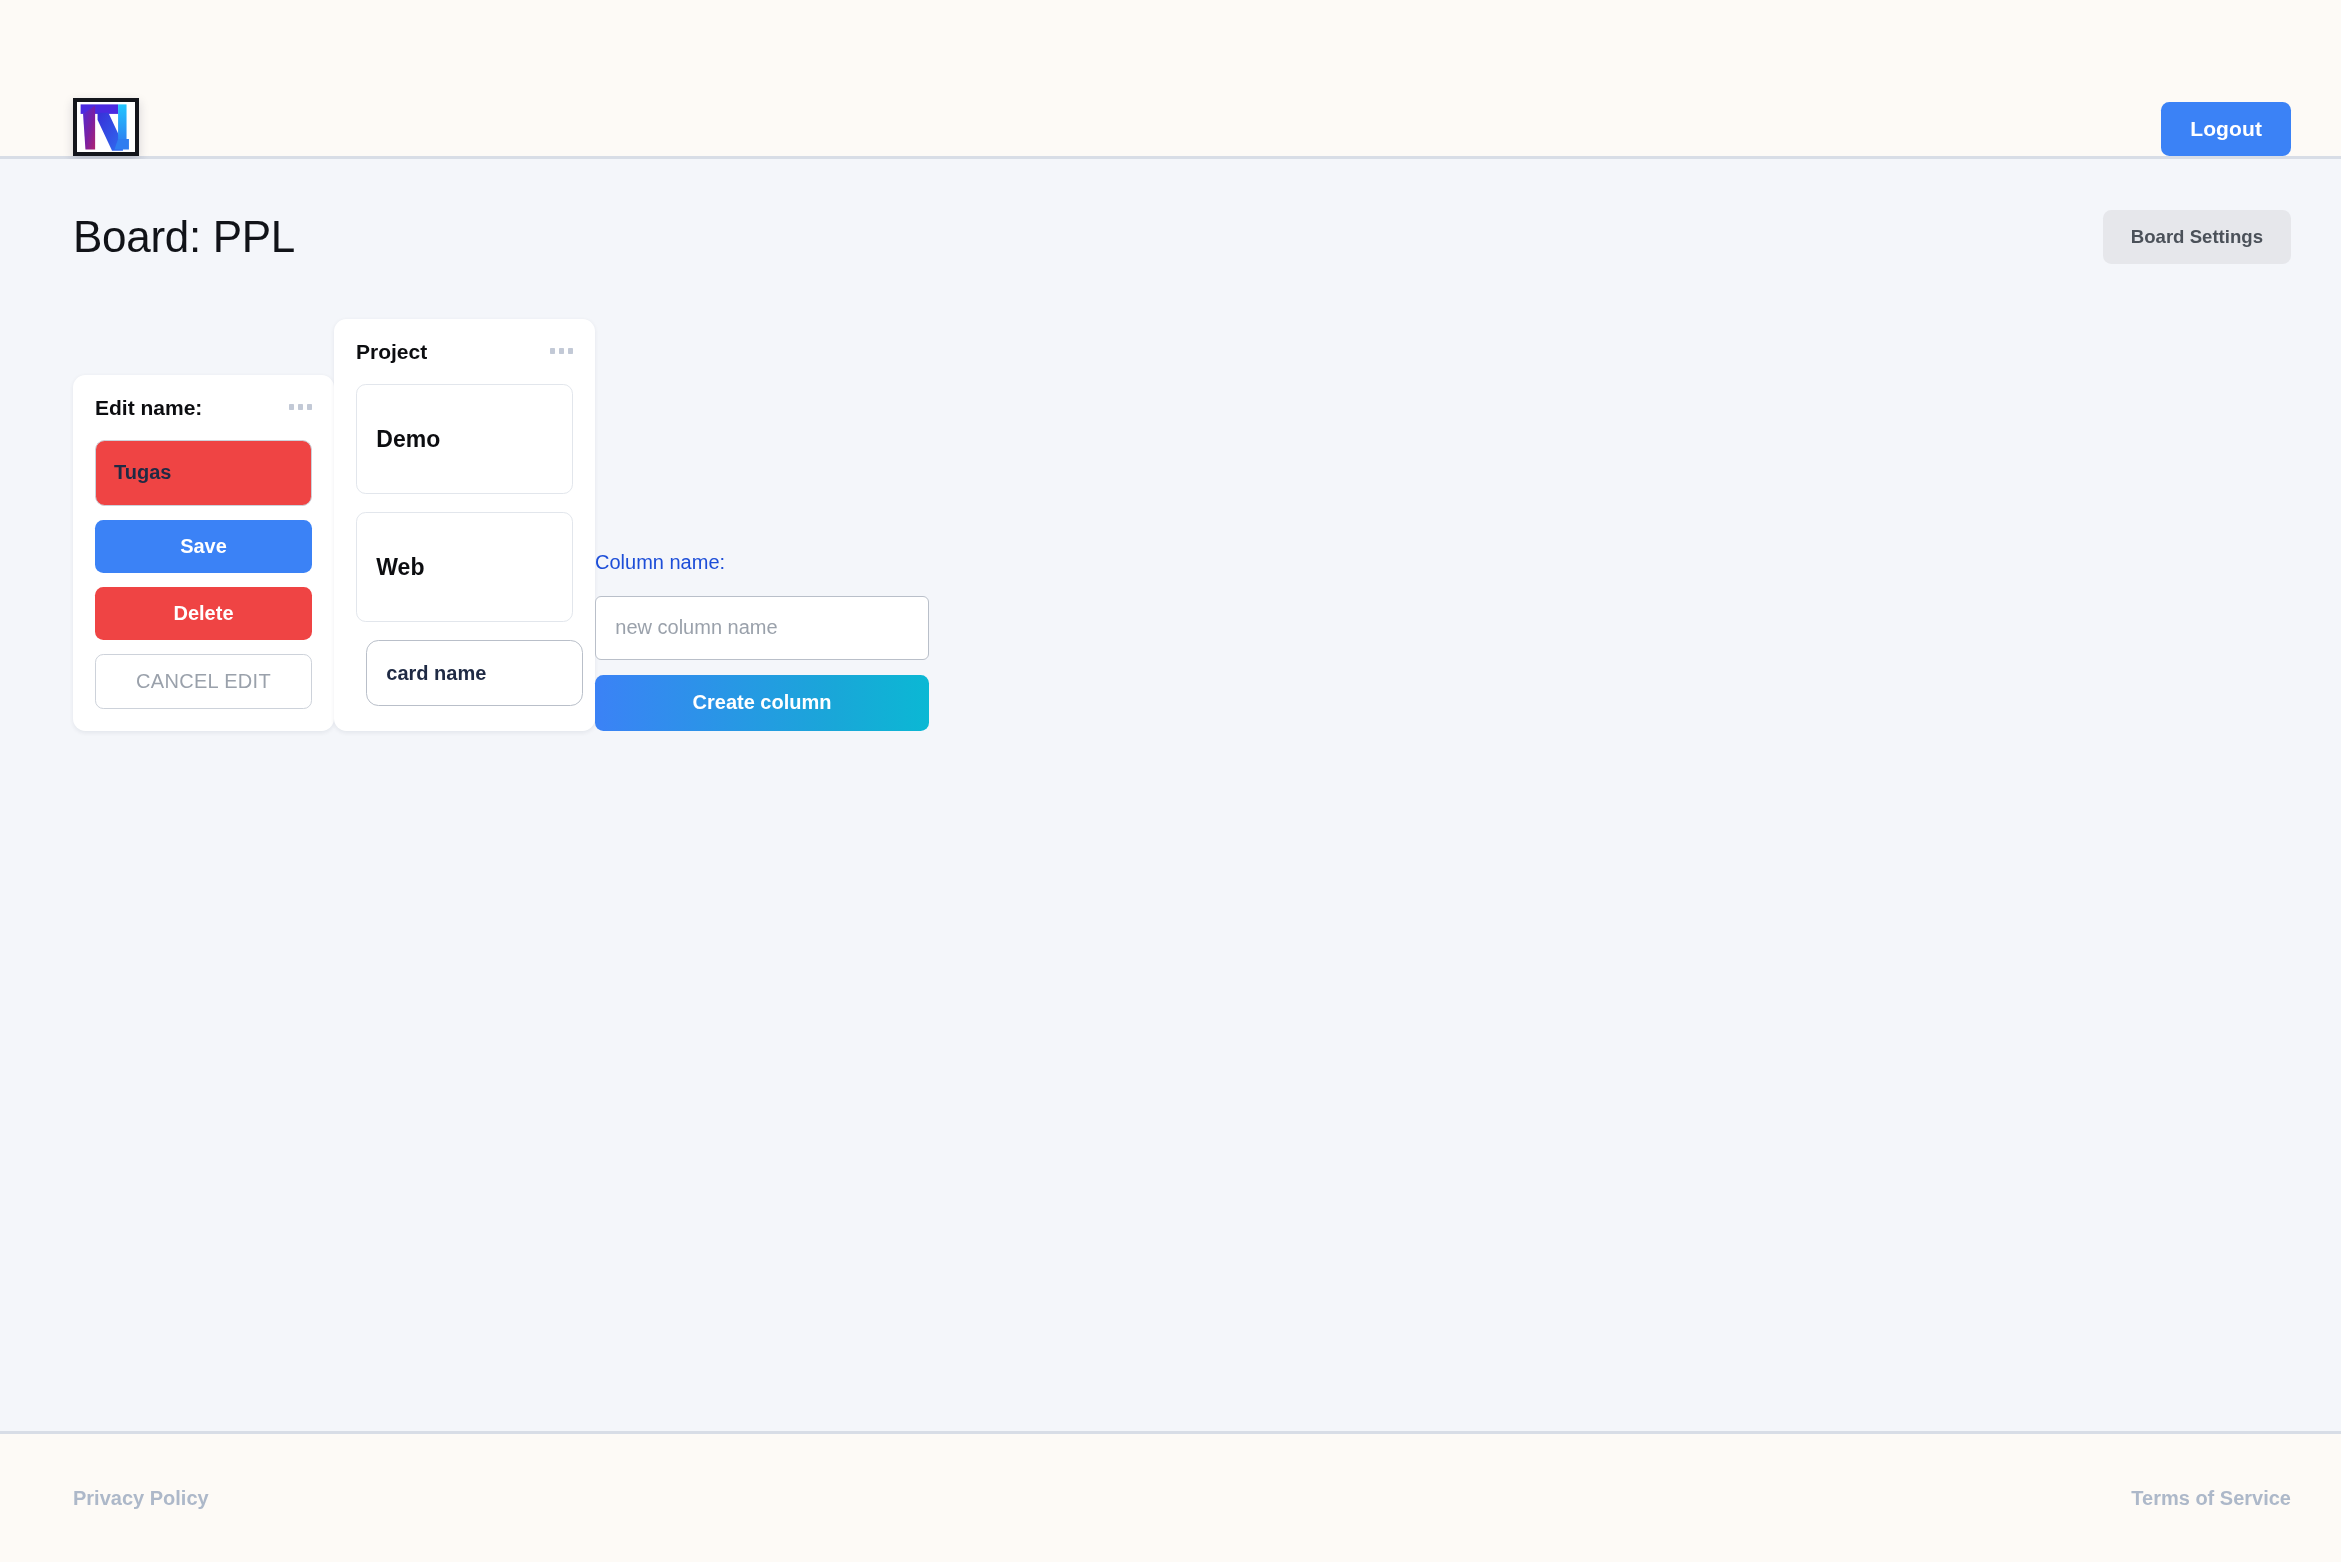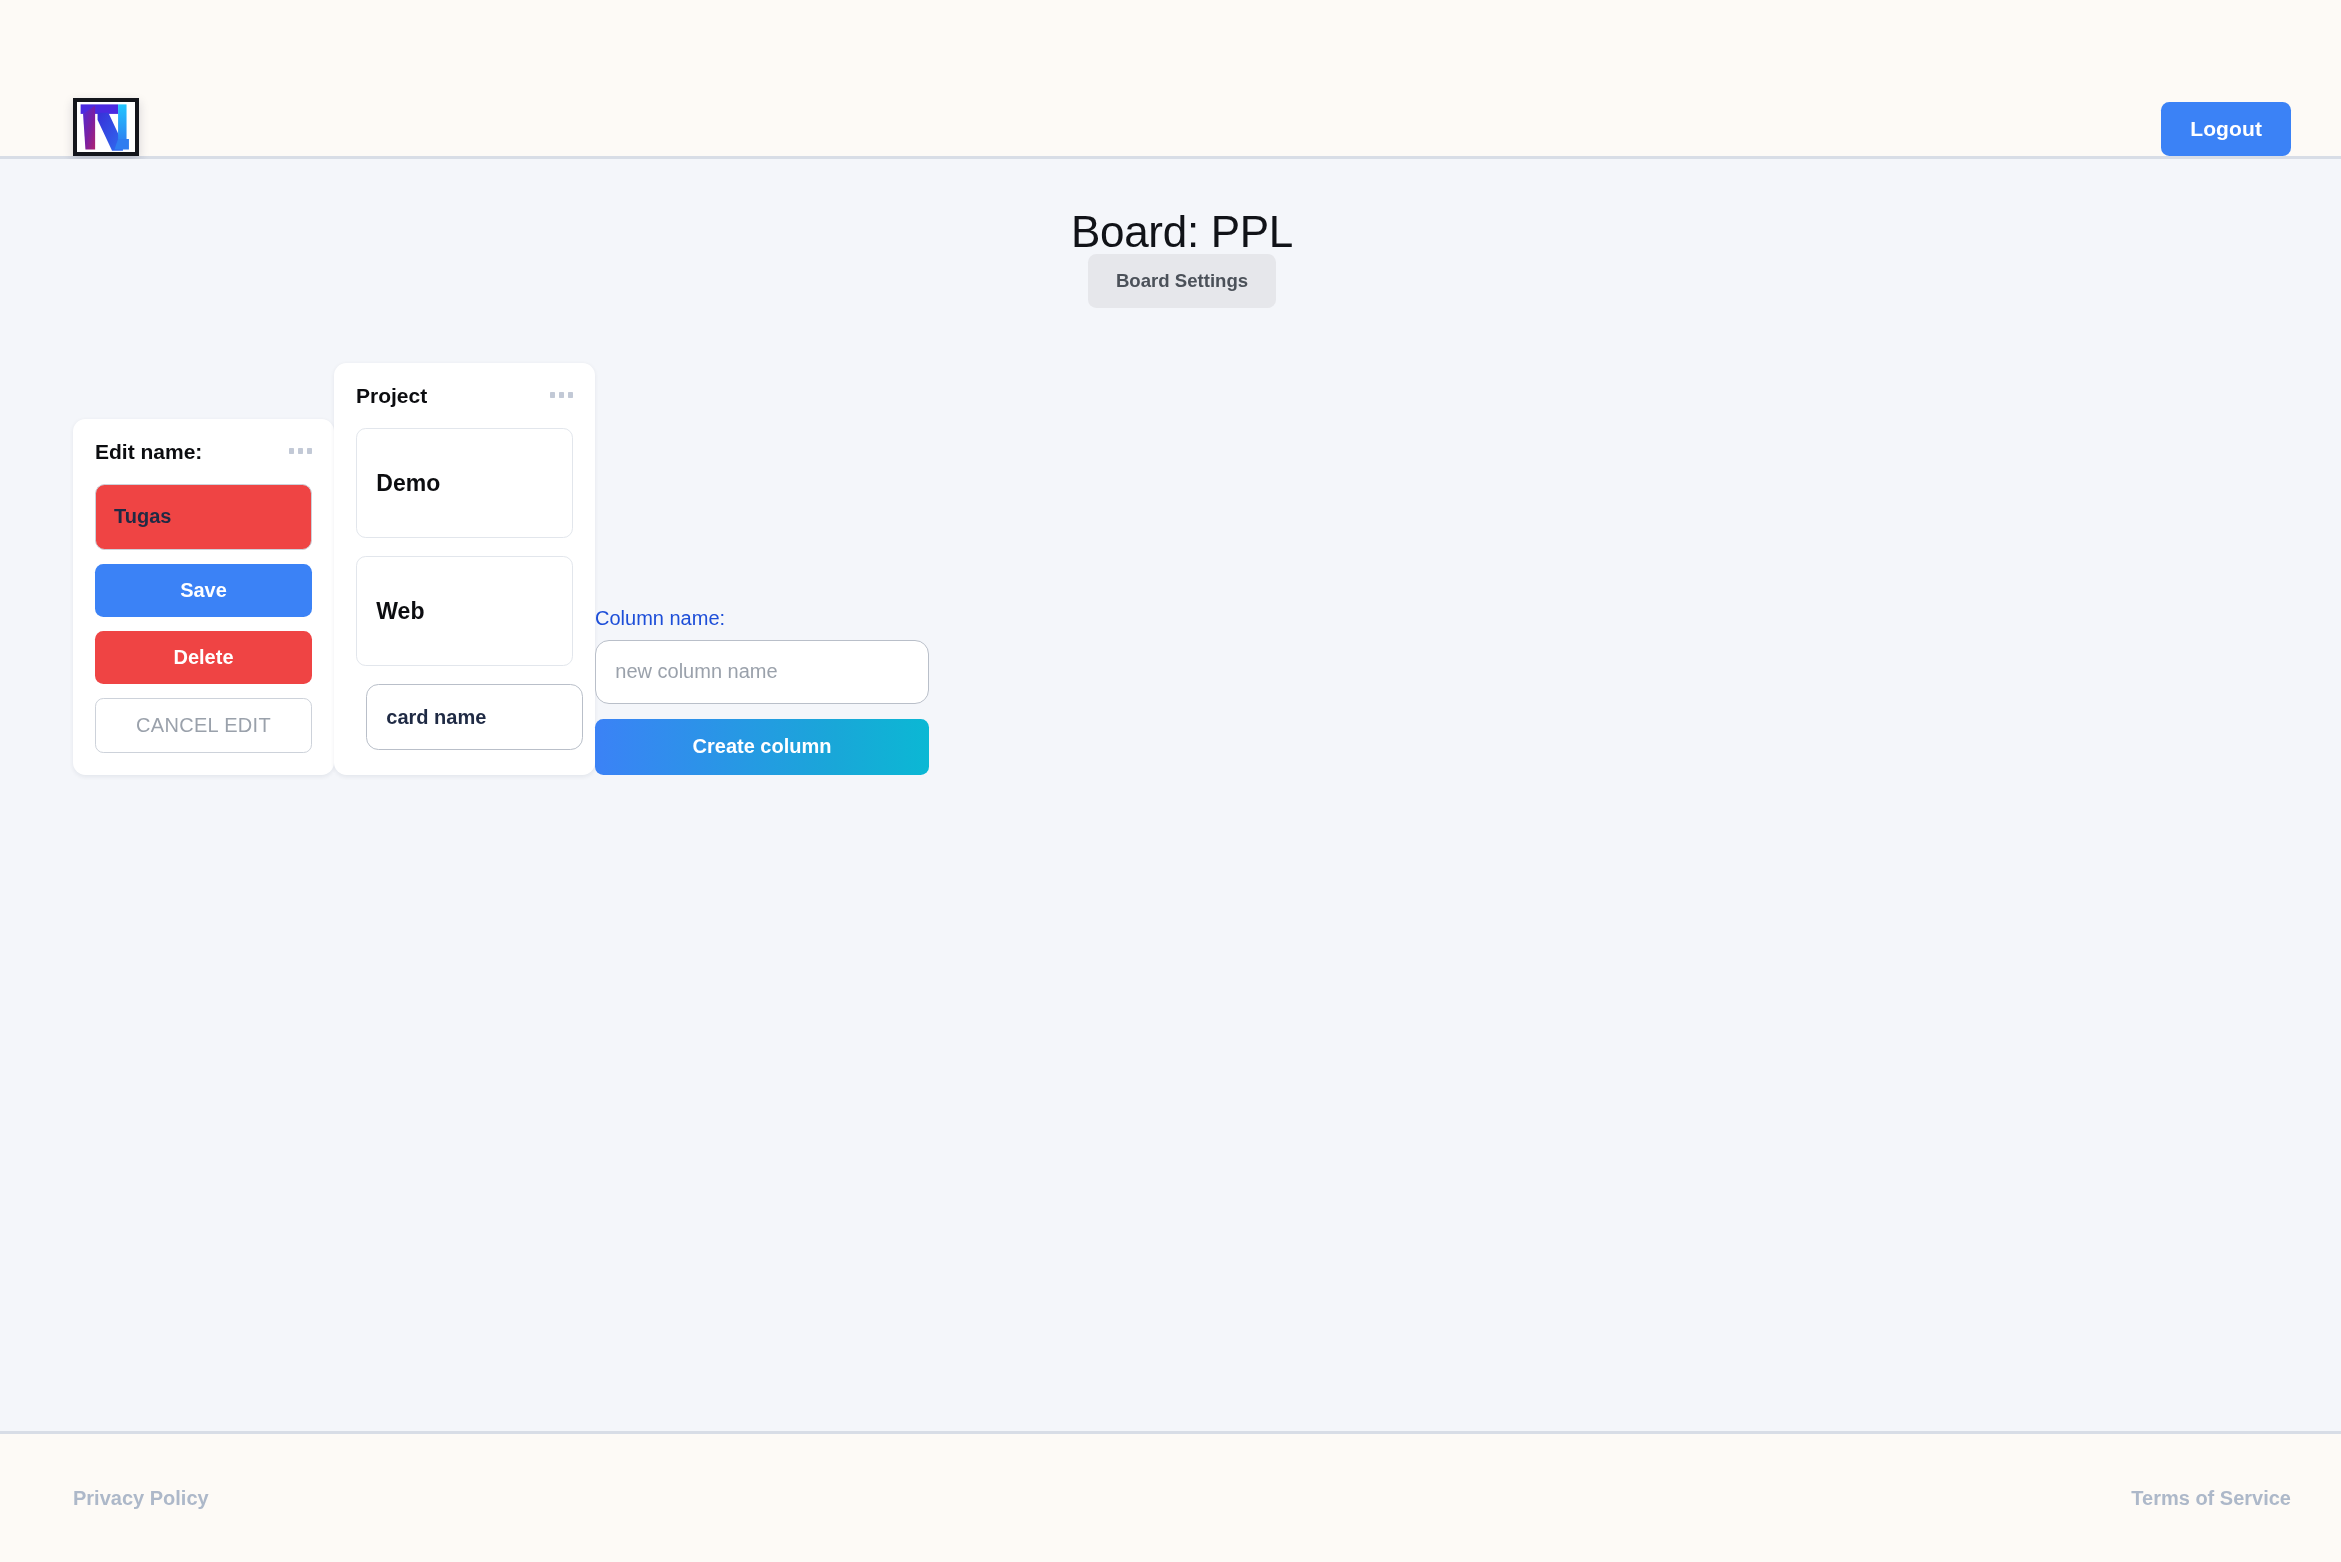--- a/index.html
+++ b/index.html
@@ -61,21 +61,20 @@
     border-bottom: 3.5px solid #d8dde6;
     padding: 0 51px 0 73px;
     position: relative;
     overflow: hidden;
   }
   .title-row {
     display: flex;
     align-items: center;
     justify-content: space-between;
     padding-top: 51px;
-    flex-direction: column;
   }
   .page-title {
     font-size: 44px;
     font-weight: normal;
     color: #111318;
     letter-spacing: -0.3px;
     line-height: 1;
   }
   .board-settings-btn {
     background: #e6e7eb;
@@ -211,27 +210,28 @@
     font-size: 20px;
     color: #1d4ed8;
     display: block;
     margin-bottom: 11px;
     line-height: 1.1;
   }
   .create-input {
     width: 100%;
     height: 64px;
     border: 1.4px solid #b9bfc9;
-    border-radius: 14px;
+    border-radius: 6px;
     background: #ffffff;
     font-size: 20px;
     font-family: "Liberation Sans", sans-serif;
     color: #1f2a44;
     padding: 0 19.3px;
     outline: none;
+    margin-top: 12px;
   }
   .create-input::placeholder { color: #9aa1ab; }
   .create-btn {
     width: 100%;
     border: none;
     border-radius: 8.3px;
     background: linear-gradient(90deg, #3b82f6 0%, #19a7d8 72%, #0bb8d4 100%);
     color: #ffffff;
     font-size: 20px;
     font-weight: bold;

